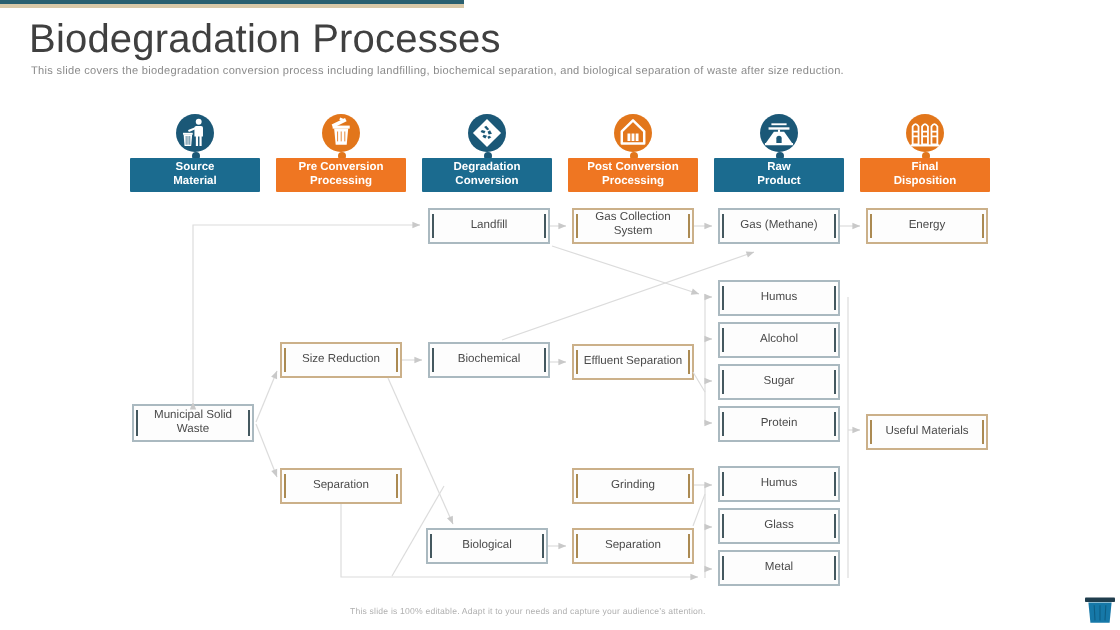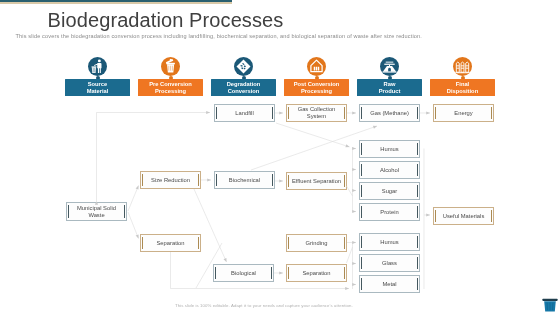--- a/index.html
+++ b/index.html
@@ -2,21 +2,21 @@
 <html><head>
 <meta charset="utf-8">
 <style>
   html,body{margin:0;padding:0;}
   body{width:560px;height:315px;background:#ffffff;overflow:hidden;
        font-family:"Liberation Sans",sans-serif;position:relative;}
   #slide{position:absolute;left:0;top:0;width:560px;height:315px;}
   .topbar-teal{position:absolute;left:0;top:0;width:232px;height:2px;background:#2a6070;}
   .topbar-tan{position:absolute;left:0;top:2px;width:232px;height:2px;background:#d9c9a8;}
   #title{position:absolute;left:14.5px;top:9px;font-size:20px;color:#404040;
-         letter-spacing:0.1px;white-space:nowrap;margin-left:33px;}
+         letter-spacing:0.1px;white-space:nowrap;}
   #subtitle{position:absolute;left:15.5px;top:32.5px;font-size:5.55px;color:#8a8a8a;
             white-space:nowrap;letter-spacing:0.15px;}
   #logo{position:absolute;left:542px;top:298px;}
   #footer{position:absolute;left:175px;top:303px;font-size:4.3px;color:#b0b0b0;
           white-space:nowrap;letter-spacing:0.1px;}
   .hdr{position:absolute;height:17px;border-radius:0.5px;color:#ffffff;
        font-size:5.75px;font-weight:bold;line-height:6.6px;text-align:center;
        display:flex;flex-direction:column;align-items:center;justify-content:center;}
   .hdr.blue{background:#1b6b8f;}
   .hdr.orange{background:#ef7622;}

